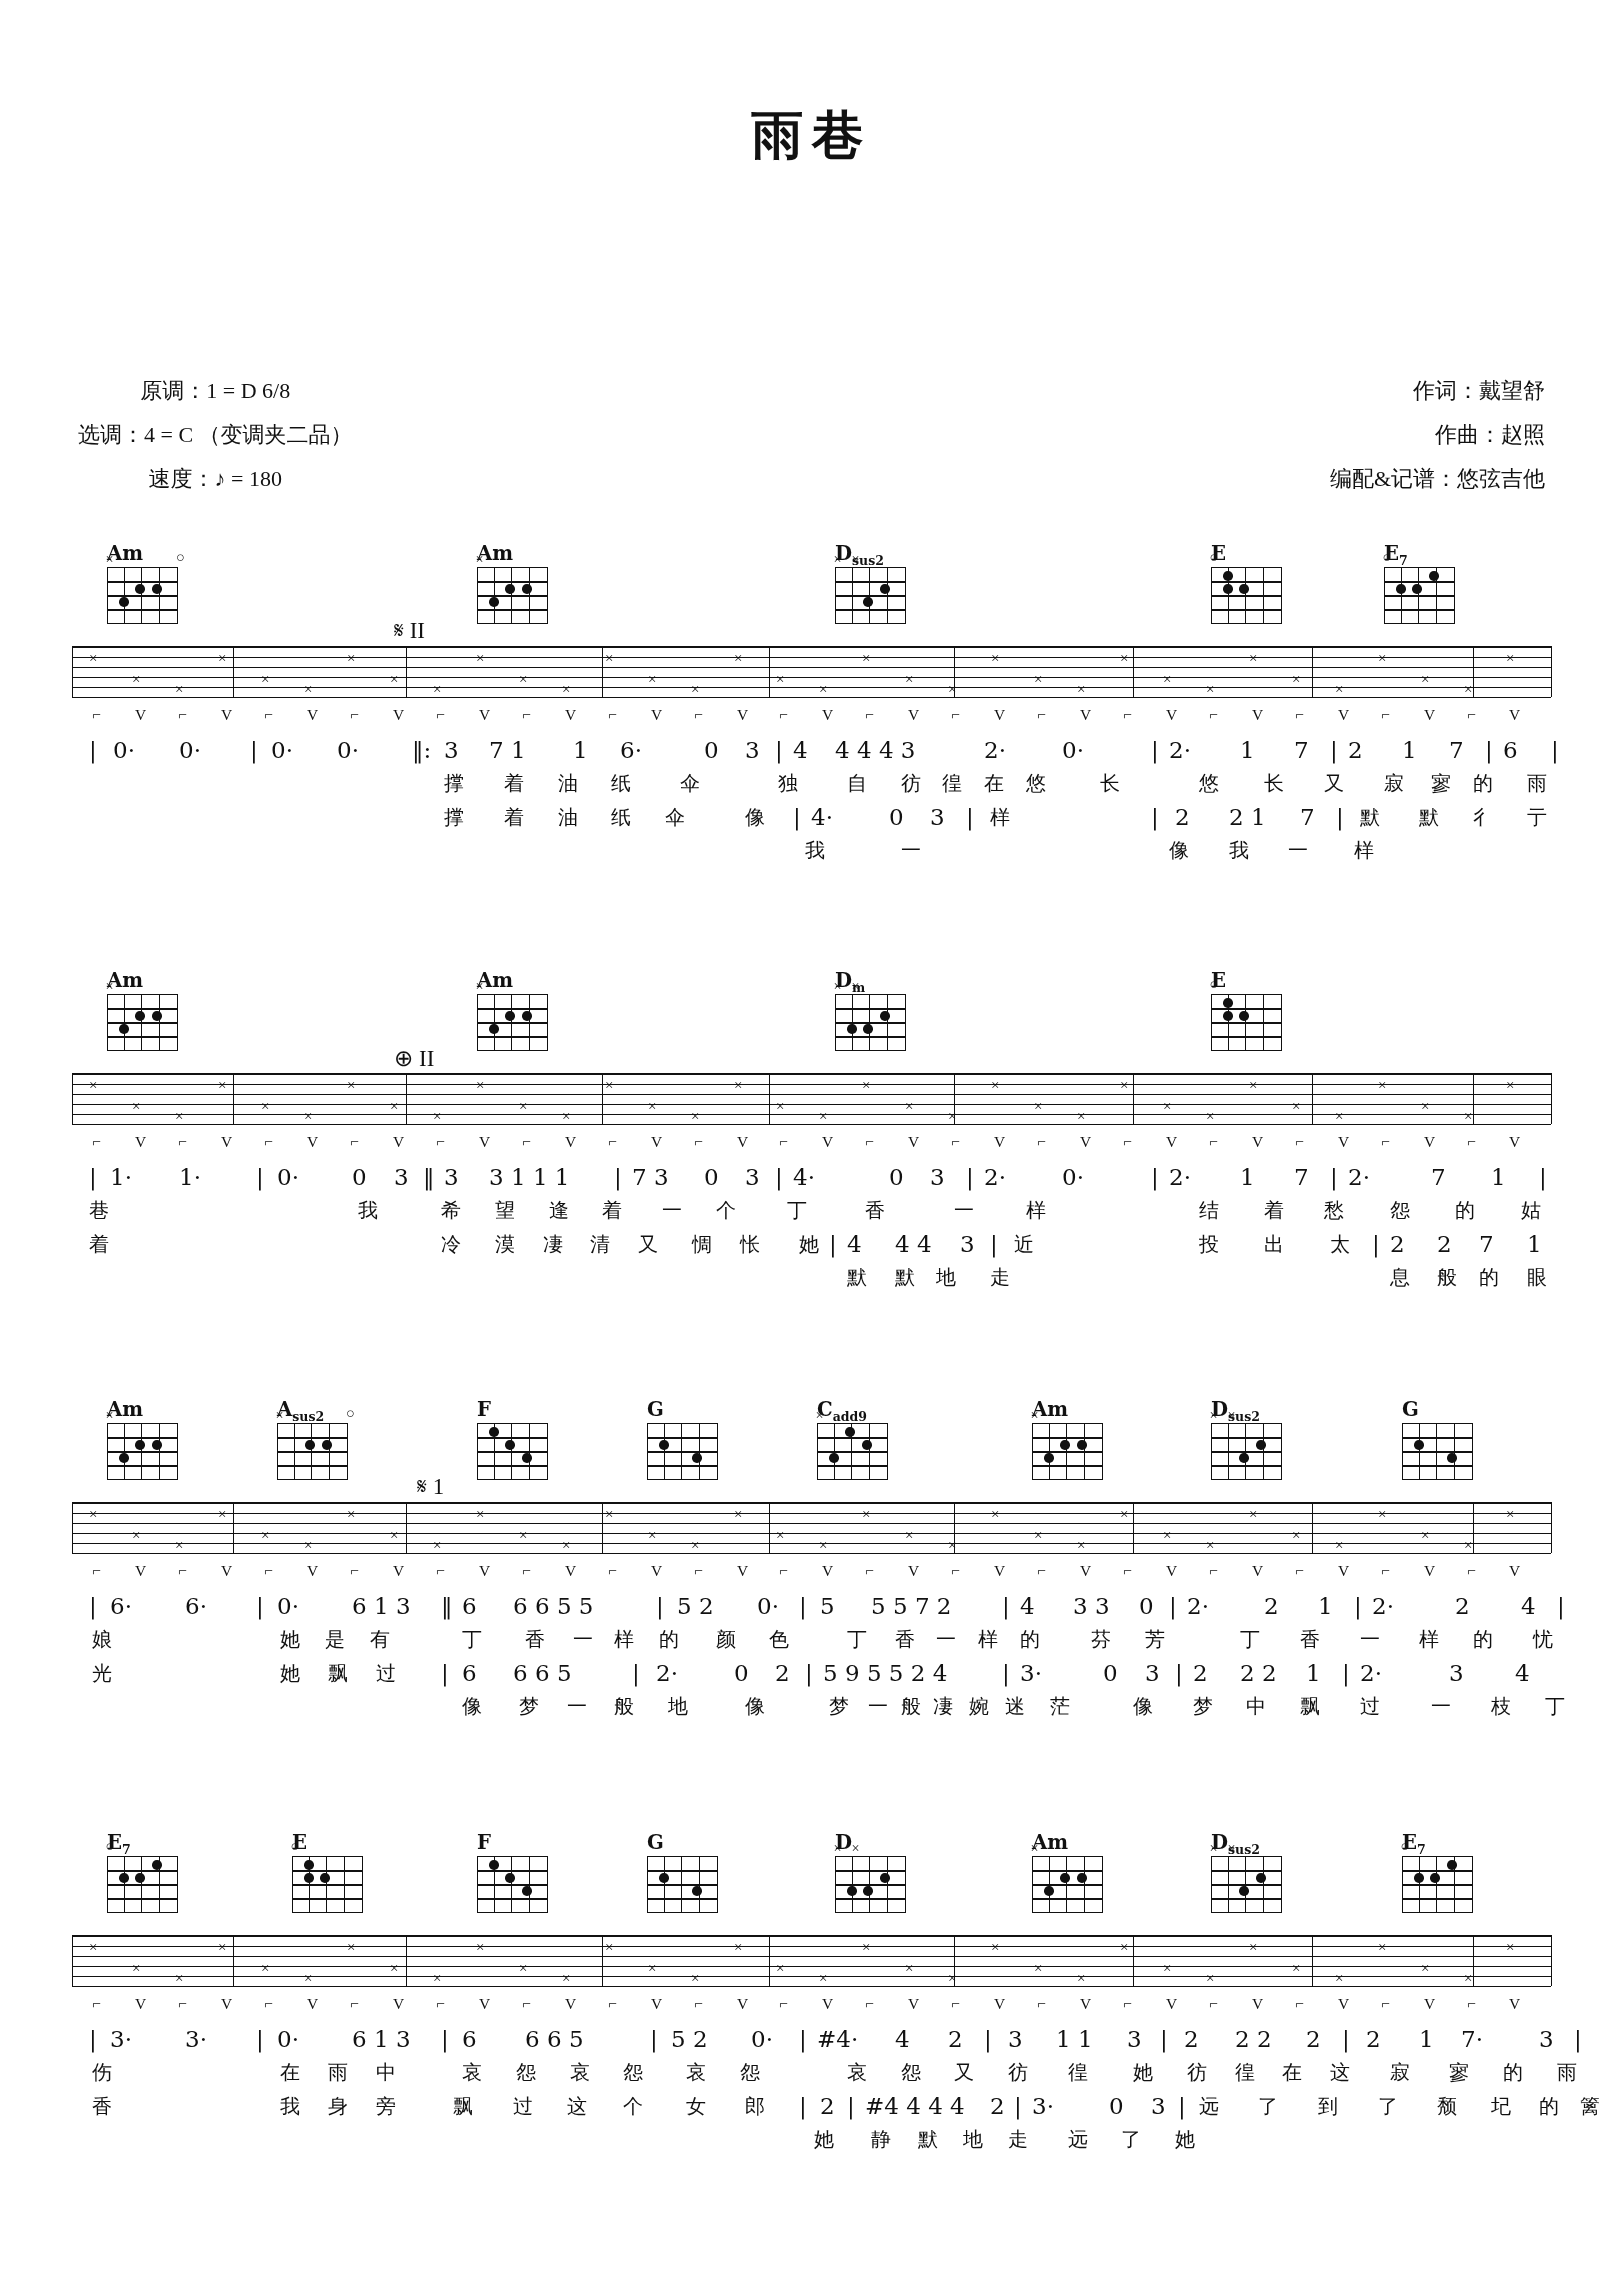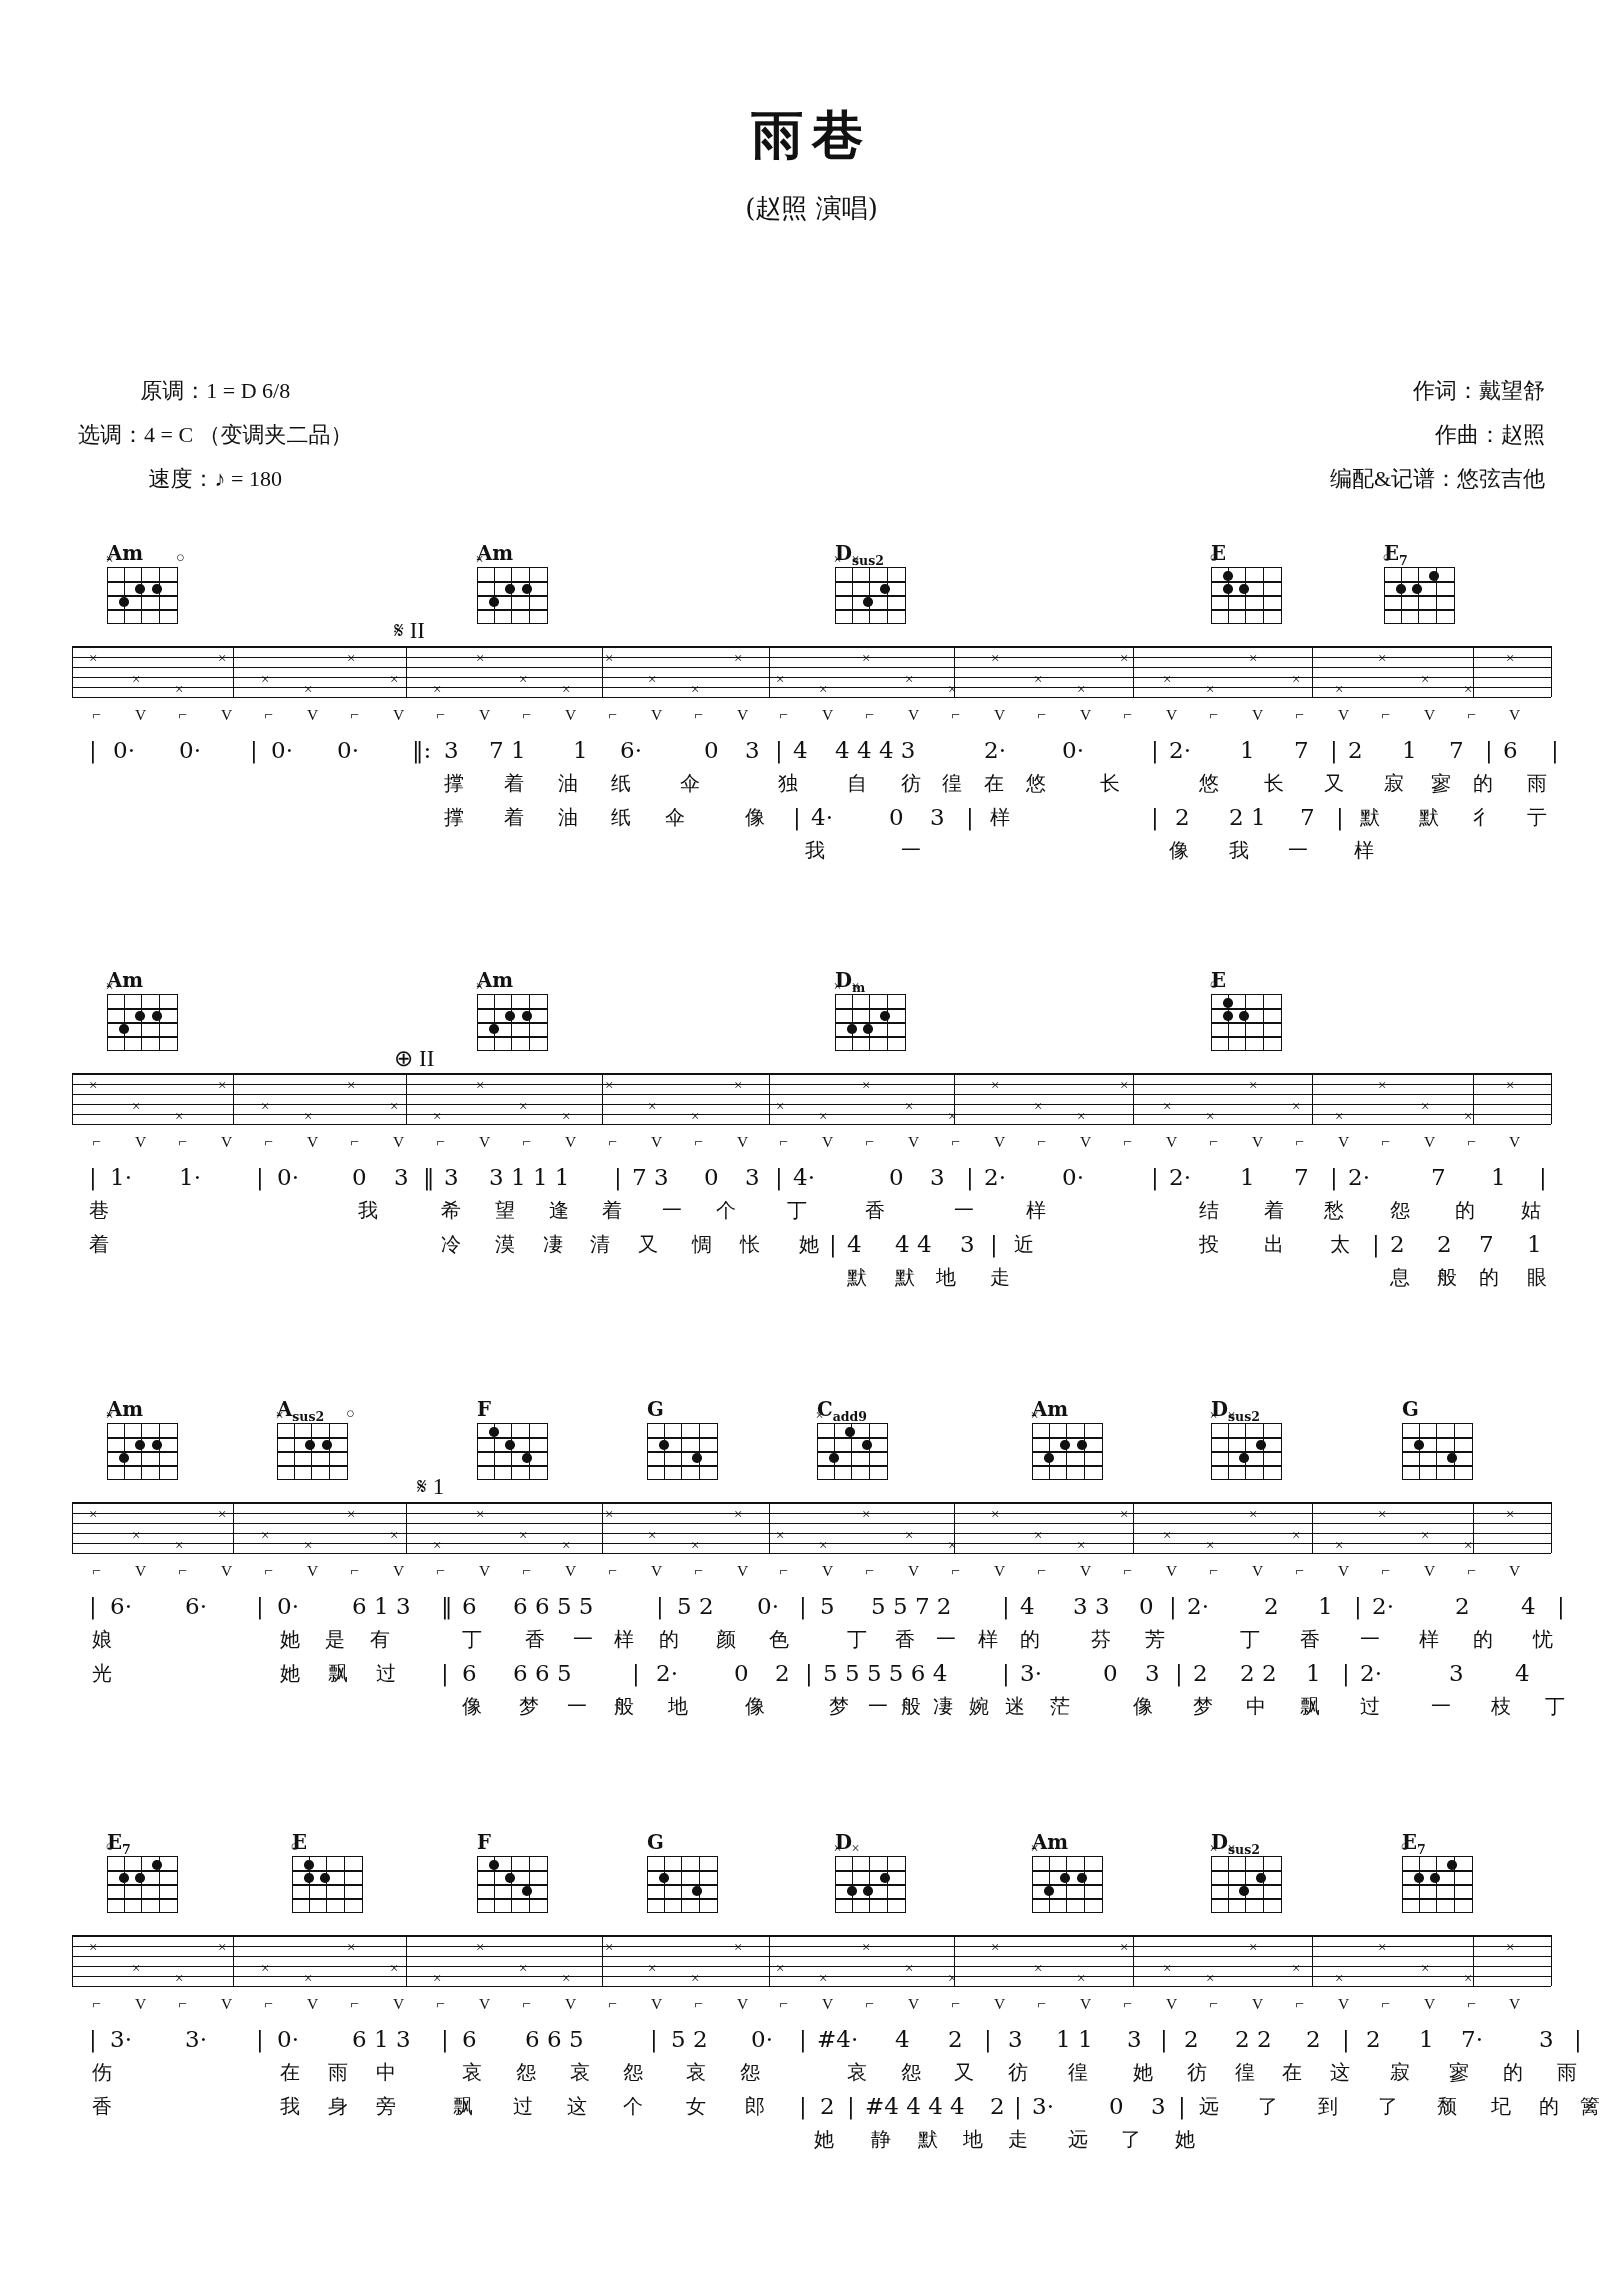--- a/index.html
+++ b/index.html
@@ -63,21 +63,20 @@
   .nrow span{position:absolute;}
   .num{font-size:23px;font-family:"DejaVu Serif",serif;}
   .lyr{font-size:20px;font-family:"DejaVu Sans",sans-serif;}
 </style>
 </head>
 <body>
 
 <div class="sheet">
 
   <div class="title">雨巷</div>
-  <div class="subtitle">(赵照 演唱)</div>
 
   <div class="meta">
     <div class="meta-left">
       <div>原调：1 = D   6/8</div>
       <div>选调：4 = C  （变调夹二品）</div>
       <div>速度：♪ = 180</div>
     </div>
     <div class="meta-right">
       <div>作词：戴望舒</div>
       <div>作曲：赵照</div>
@@ -845,21 +844,21 @@
           <span class="lyr" style="left: 328px;">飘</span>
           <span class="lyr" style="left: 376px;">过</span>
           <span class="num" style="left: 441px;">|</span>
           <span class="num" style="left: 462px;">6</span>
           <span class="num" style="left: 513px;">6 6 5</span>
           <span class="num" style="left: 632px;">|</span>
           <span class="num" style="left: 656px;">2·</span>
           <span class="num" style="left: 734px;">0</span>
           <span class="num" style="left: 775px;">2</span>
           <span class="num" style="left: 805px;">|</span>
-          <span class="num" style="left: 823px;">5 5 5 5 6 4</span>
+          <span class="num" style="left: 823px;">5 9 5 5 2 4</span>
           <span class="num" style="left: 1002px;">|</span>
           <span class="num" style="left: 1020px;">3·</span>
           <span class="num" style="left: 1103px;">0</span>
           <span class="num" style="left: 1145px;">3</span>
           <span class="num" style="left: 1175px;">|</span>
           <span class="num" style="left: 1193px;">2</span>
           <span class="num" style="left: 1240px;">2 2</span>
           <span class="num" style="left: 1306px;">1</span>
           <span class="num" style="left: 1342px;">|</span>
           <span class="num" style="left: 1360px;">2·</span>

